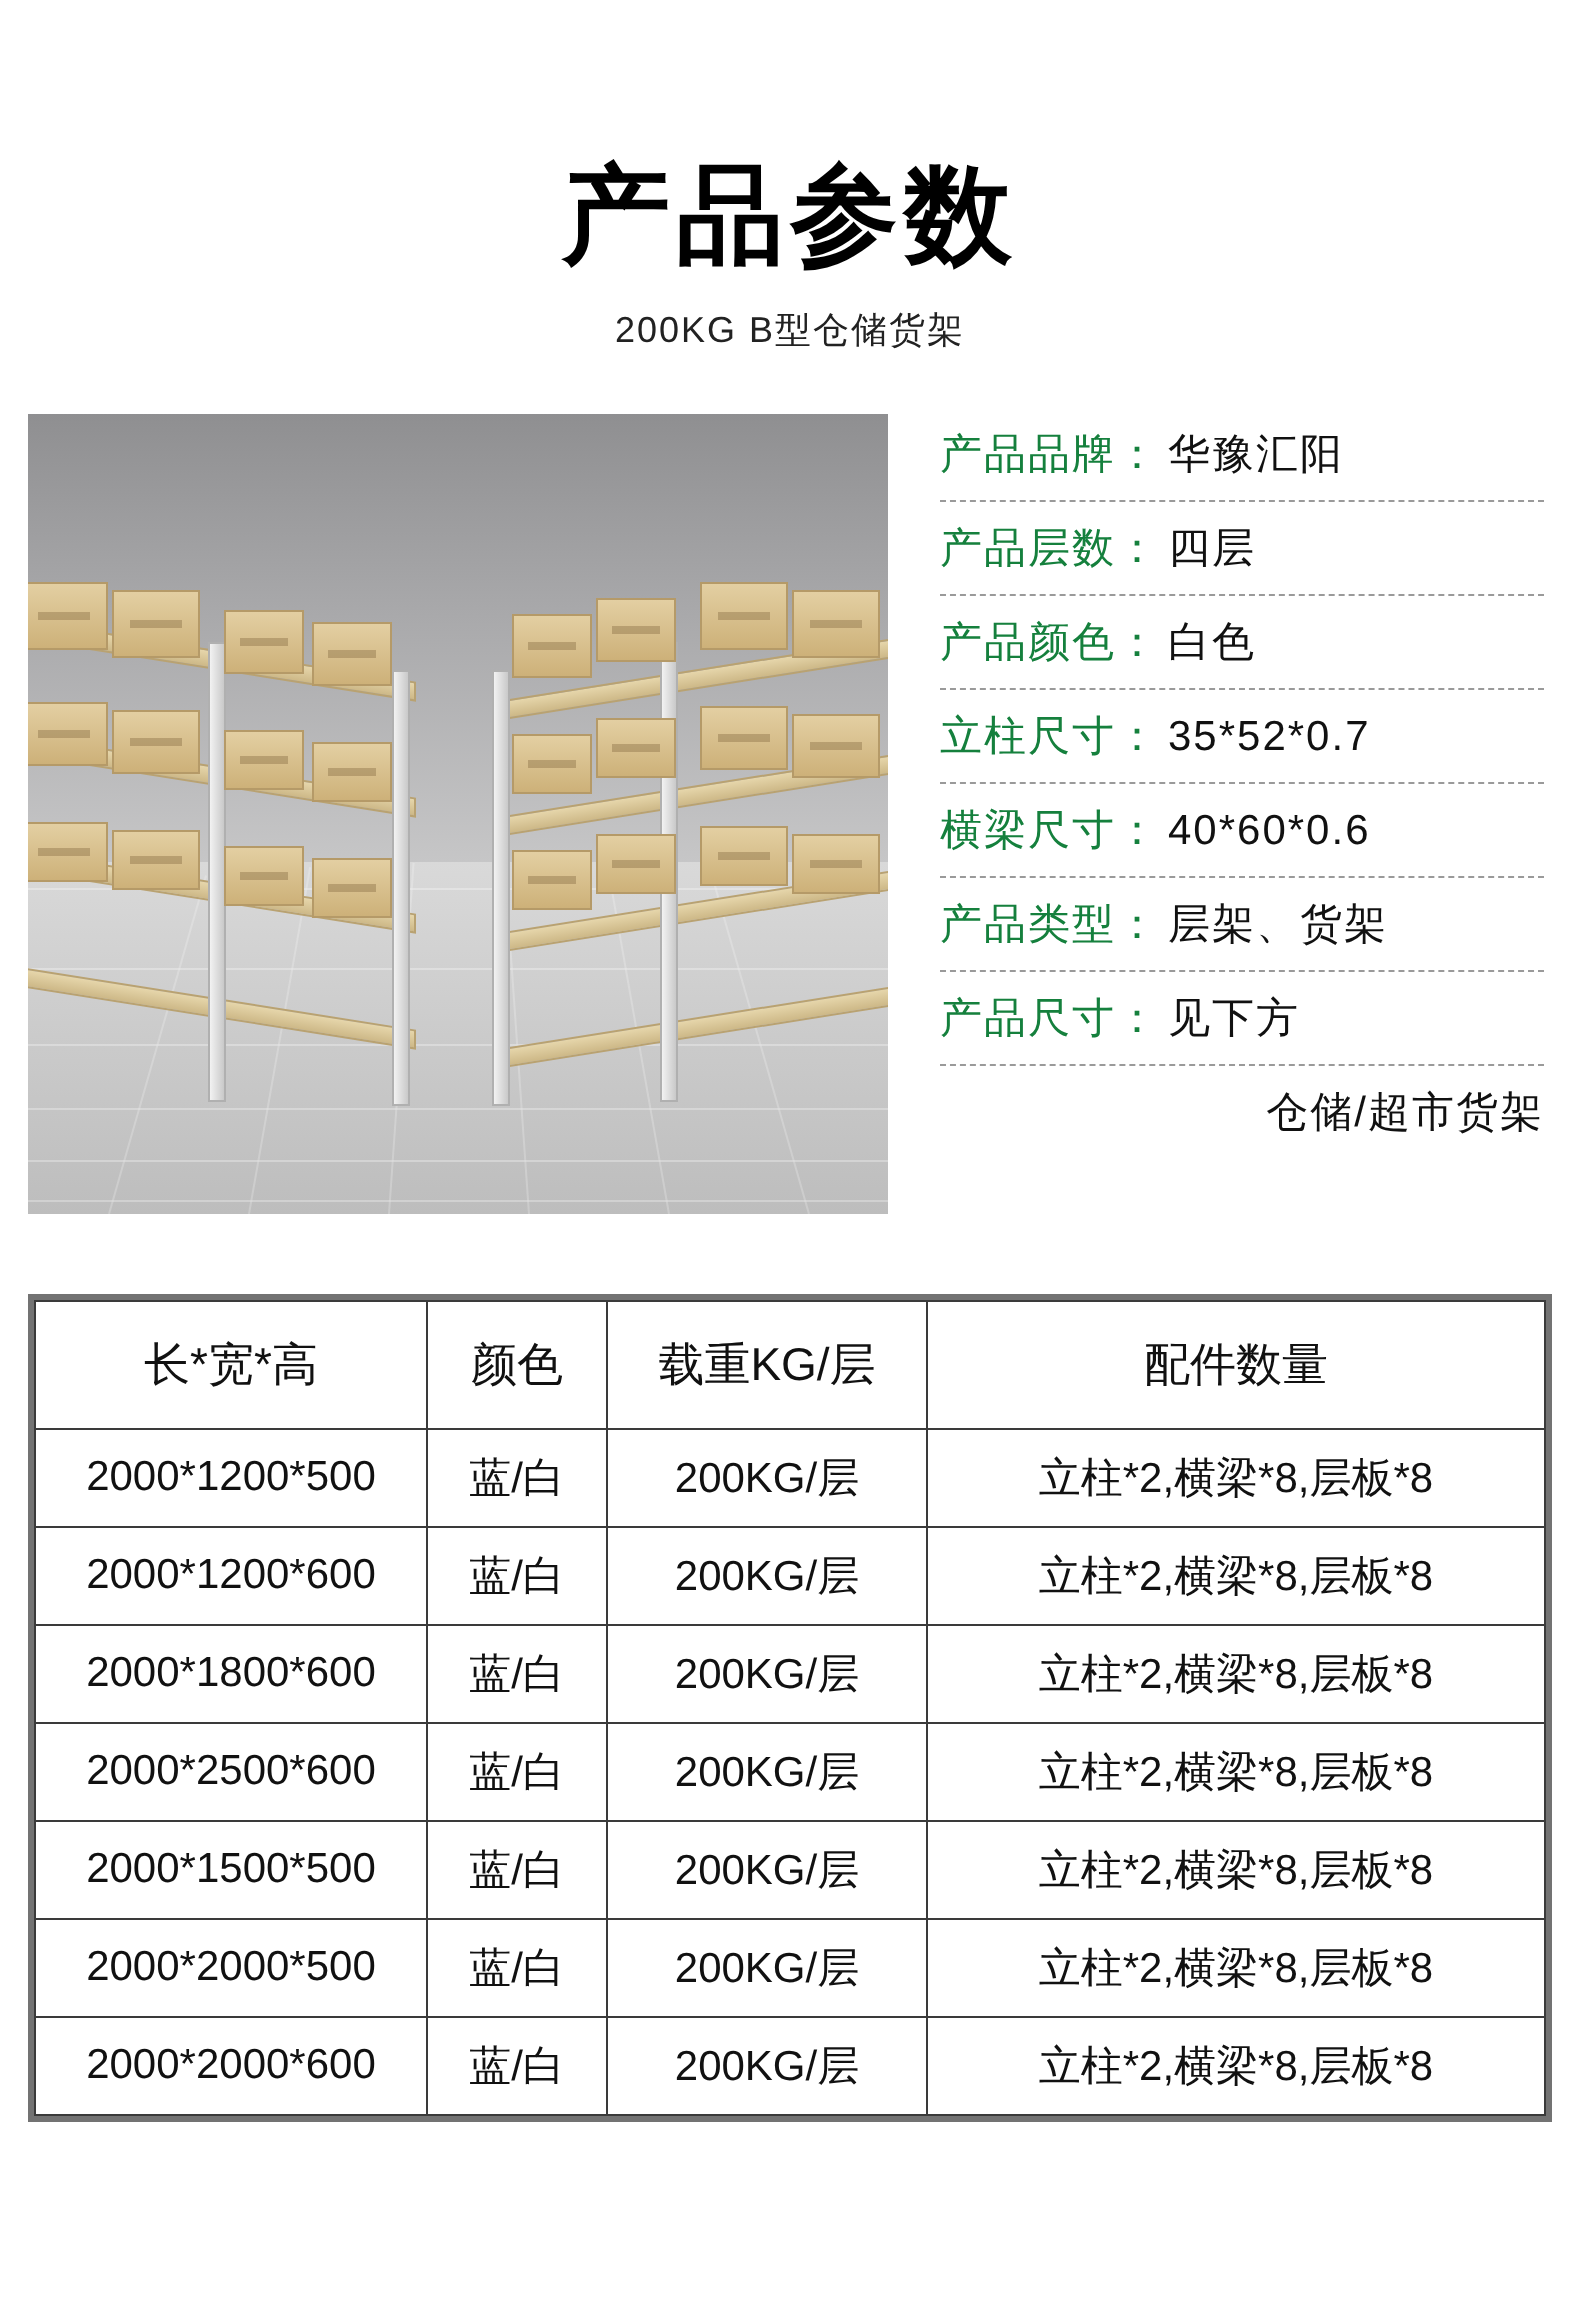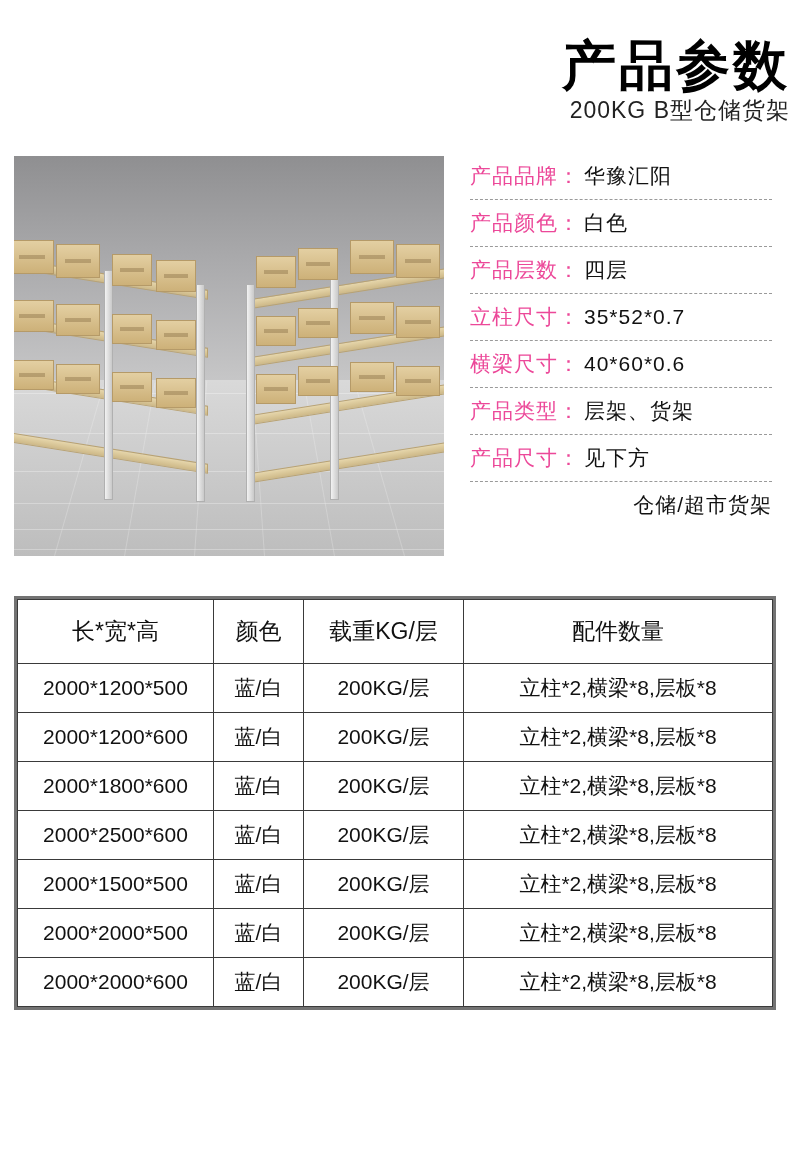--- a/index.html
+++ b/index.html
@@ -12,34 +12,34 @@
     width: 790px;
     height: 1152px;
     font-family: "Liberation Sans", sans-serif;
     color: #111111;
     position: relative;
     overflow: hidden;
   }
 
   
   .header {
-    padding-top: 36px;
-    text-align: right;
+    padding-top: 78px;
+    text-align: center;
   }
   .page-title {
     font-size: 54px;
     font-weight: bold;
     letter-spacing: 3px;
     line-height: 1.1;
     color: #000000;
     font-family: "DejaVu Sans", "Liberation Sans", sans-serif;
   }
   .page-subtitle {
-    margin-top: 0;
-    font-size: 23px;
+    margin-top: 16px;
+    font-size: 18px;
     color: #222222;
     letter-spacing: 1px;
   }
 
   
   .top-section {
     display: flex;
     align-items: flex-start;
     margin-top: 30px;
     padding: 0 14px 0 14px;
@@ -115,21 +115,21 @@
   .spec-row {
     display: flex;
     align-items: baseline;
     padding: 9px 0 9px 0;
     border-bottom: 1px dashed #9a9a9a;
     font-size: 21px;
     letter-spacing: 1px;
     white-space: nowrap;
   }
   .spec-row:first-child { padding-top: 4px; }
-  .spec-label { color: #ec4899; font-family: Liberation Mono, monospace; }
+  .spec-label { color: #15803d; font-family: Liberation Mono, monospace; }
   .spec-value { color: #111; margin-left: 4px; }
   .spec-row.right-align {
     justify-content: flex-end;
     border-bottom: none;
   }
 
   
   .table-wrap {
     margin: 40px 14px 0 14px;
     border: 3px solid #737373;
@@ -228,26 +228,26 @@
       <div class="box" style="left:150px; top:92px; width:44px; height:30px;"></div>
     </div>
   </div>
 
   <div class="spec-list">
     <div class="spec-row">
       <span class="spec-label">产品品牌：</span>
       <span class="spec-value">华豫汇阳</span>
     </div>
     <div class="spec-row">
+      <span class="spec-label">产品层数：</span>
+      <span class="spec-value">四层</span>
+    </div>
+    <div class="spec-row">
       <span class="spec-label">产品颜色：</span>
       <span class="spec-value">白色</span>
-    </div>
-    <div class="spec-row">
-      <span class="spec-label">产品层数：</span>
-      <span class="spec-value">四层</span>
     </div>
     <div class="spec-row">
       <span class="spec-label">立柱尺寸：</span>
       <span class="spec-value">35*52*0.7</span>
     </div>
     <div class="spec-row">
       <span class="spec-label">横梁尺寸：</span>
       <span class="spec-value">40*60*0.6</span>
     </div>
     <div class="spec-row">

